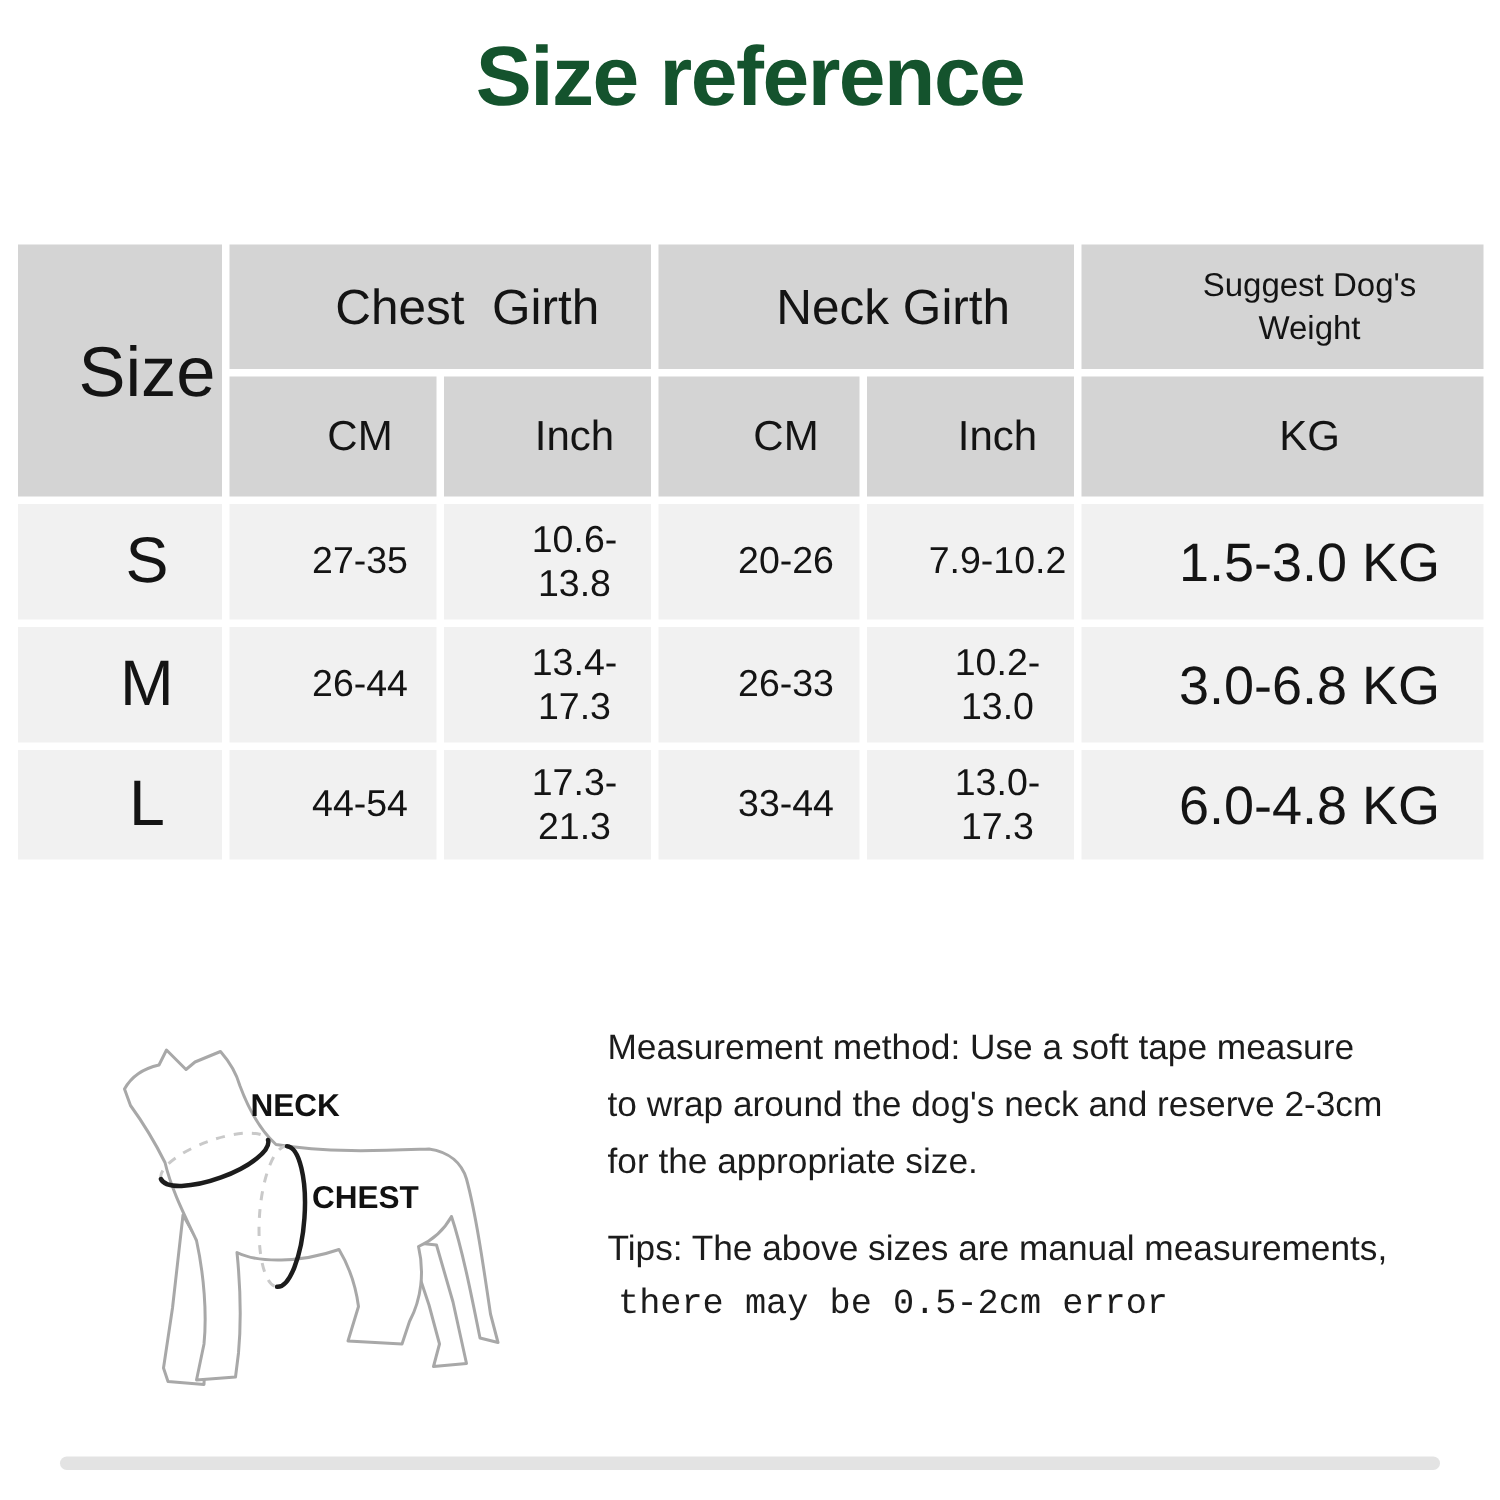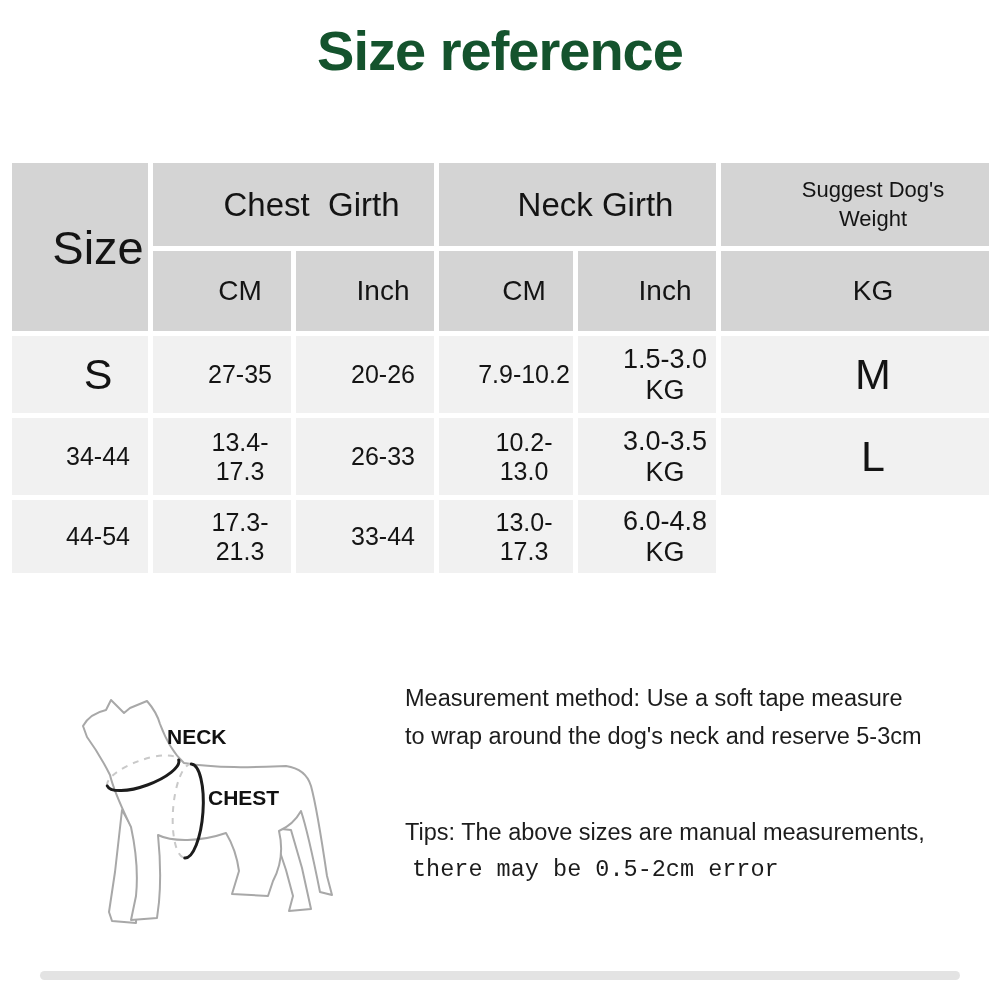--- a/index.html
+++ b/index.html
@@ -25,21 +25,21 @@
   }
   .head{background:#d4d4d4;}
   .corner{grid-area:1/1/3/2;font-size:47px;}
   .g1{grid-area:1/2/2/4;}
   .g2{grid-area:1/4/2/6;}
   .g3{grid-area:1/6/2/7;}
   .group{font-size:33px;white-space:pre;}
   .g3 span{font-size:22px;line-height:1.3;max-width:175px;white-space:normal;}
   .unit{font-size:28px;}
   .size-cell{font-size:43px;}
-  .weight-cell{font-size:27px;}
+  .weight-cell{font-size:36px;}
   
   .dog-wrap{position:absolute;left:60px;top:680px;width:320px;height:300px;}
   .diagram-label{font-family:"Liberation Sans",sans-serif;font-size:21px;font-weight:700;fill:#111;}
   
   .notes{position:absolute;left:405px;width:575px;font-size:23.5px;line-height:38px;color:#1c1c1c;}
   .notes-measure{top:679px;}
   .notes-tips{top:813px;}
   .notes .line{display:block;}
   .notes-tips .line2{padding-left:7px;font-family:Liberation Mono, monospace;}
   
@@ -61,30 +61,31 @@
       </div>
 
     <div class="cell head unit">CM</div>
     <div class="cell head unit">Inch</div>
     <div class="cell head unit">CM</div>
     <div class="cell head unit">Inch</div>
     <div class="cell head unit">KG</div>
 
     <div class="cell size-cell">S</div>
     <div class="cell">27-35</div>
+    <div class="cell">10.6-13.8</div>
     <div class="cell">20-26</div>
     <div class="cell">7.9-10.2</div>
     <div class="cell weight-cell">1.5-3.0 KG</div>
 
     <div class="cell size-cell">M</div>
-    <div class="cell">34-44</div>
+    <div class="cell">26-44</div>
     <div class="cell">13.4-17.3</div>
     <div class="cell">26-33</div>
     <div class="cell">10.2-13.0</div>
-    <div class="cell weight-cell">3.0-3.5 KG</div>
+    <div class="cell weight-cell">3.0-6.8 KG</div>
 
     <div class="cell size-cell">L</div>
     <div class="cell">44-54</div>
     <div class="cell">17.3-21.3</div>
     <div class="cell">33-44</div>
     <div class="cell">13.0-17.3</div>
     <div class="cell weight-cell">6.0-4.8 KG</div>
   </div>
 
   <div class="dog-wrap">
@@ -120,21 +121,22 @@
       <path d="M 47.3 106 A 38 13 -20 0 0 118.7 80" fill="none" stroke="#1c1c1c" stroke-width="3" stroke-linecap="round"></path>
       <path d="M 131.3 84.1 A 15 47 4 0 1 124.7 177.9" fill="none" stroke="#1c1c1c" stroke-width="3" stroke-linecap="round"></path>
 
       <text class="diagram-label" x="107" y="64">NECK</text>
       <text class="diagram-label" x="148" y="125">CHEST</text>
     </svg>
   </div>
 
   <div class="notes notes-measure">
     <span class="line">Measurement method: Use a soft tape measure</span>
-    <span class="line">to wrap around the dog's neck and reserve 5-3cm</span>
+    <span class="line">to wrap around the dog's neck and reserve 2-3cm</span>
+    <span class="line">for the appropriate size.</span>
   </div>
   <div class="notes notes-tips">
     <span class="line">Tips: The above sizes are manual measurements,</span>
     <span class="line line2">there may be 0.5-2cm error</span>
   </div>
 
   <div class="bottom-bar"></div>
 
 </div>
 

